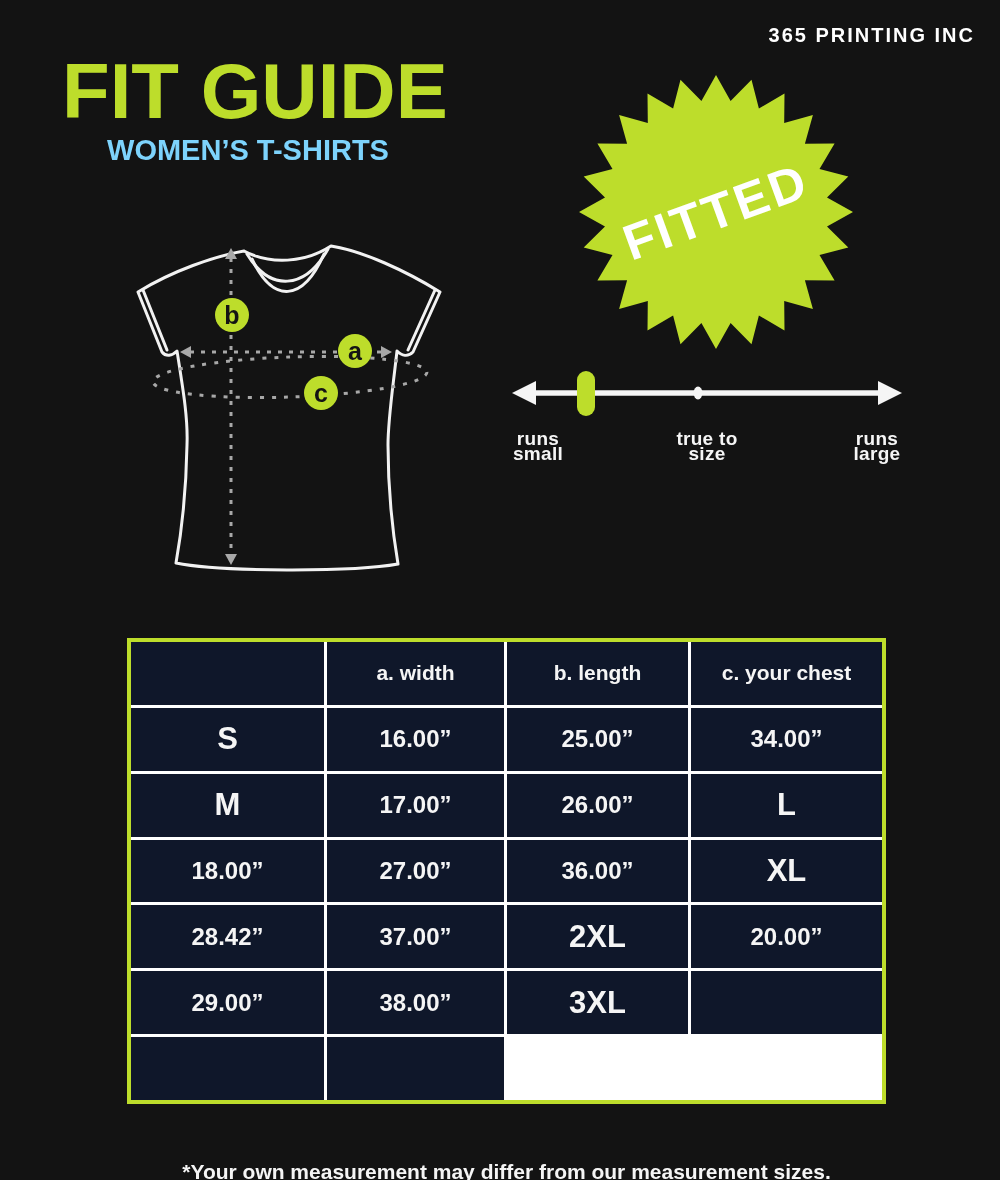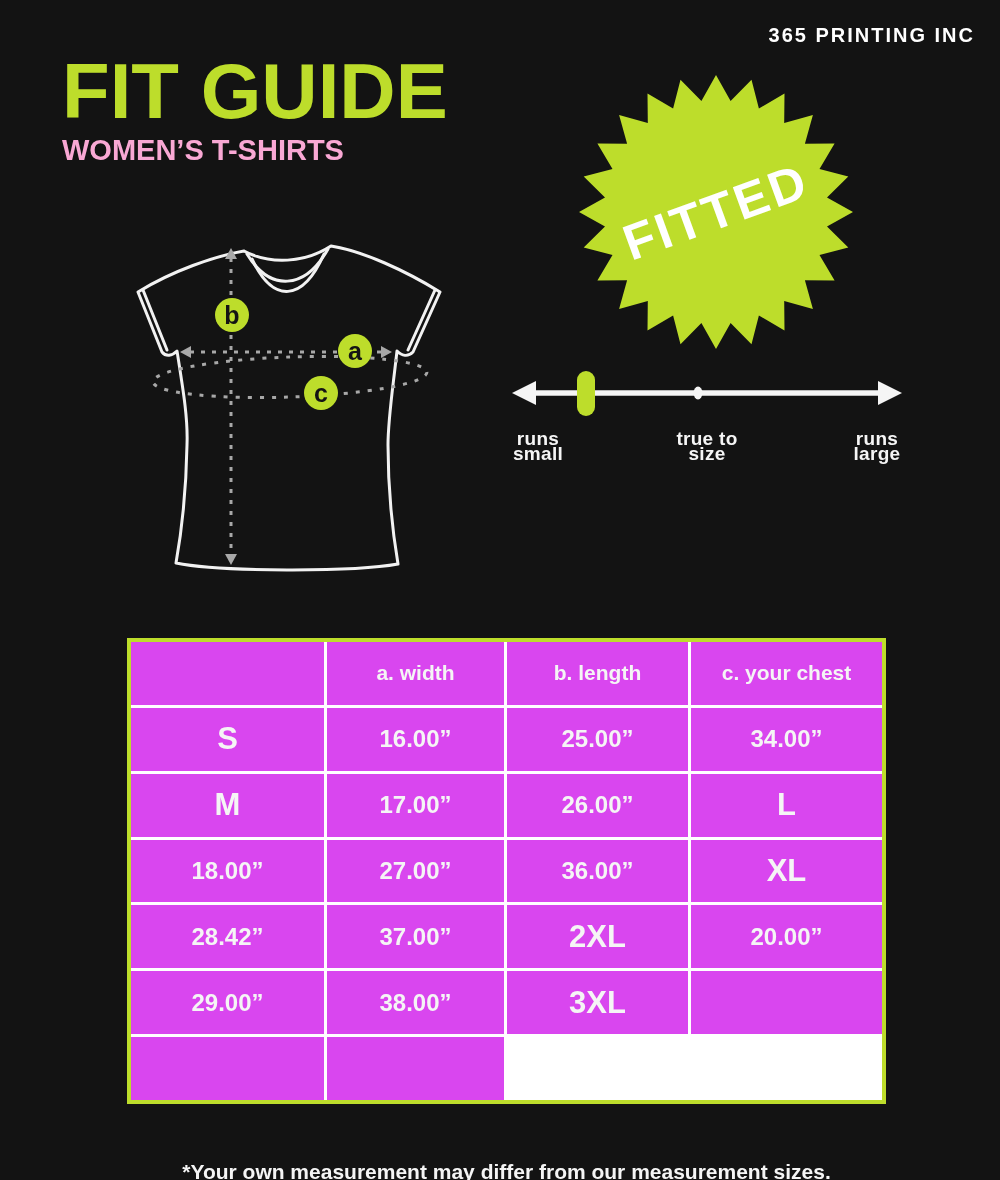--- a/index.html
+++ b/index.html
@@ -11,21 +11,21 @@
   .brand{
     position:absolute;top:24px;right:25px;color:#ffffff;font-size:20px;
     font-weight:700;letter-spacing:2px;white-space:nowrap;
   }
   .title-block{position:absolute;left:62px;top:52px;width:372px;}
   .title{
     color:#bddd2b;font-size:78px;font-weight:800;line-height:1;
     letter-spacing:0px;white-space:nowrap;
   }
   .subtitle{
-    color:#f9a8d4;font-size:29px;font-weight:800;text-align:left;
+    color:#7dd3fc;font-size:29px;font-weight:800;text-align:center;
     margin-top:4px;letter-spacing:0px;white-space:nowrap;
   }
   .tshirt-svg{position:absolute;left:118px;top:233px;}
   .badge{position:absolute;left:576px;top:72px;width:280px;height:280px;}
   .badge svg{position:absolute;left:0;top:0;}
   .badge-label{
     position:absolute;left:0;top:0;width:280px;height:280px;display:flex;
     align-items:center;justify-content:center;transform:rotate(-20deg);
     color:#ffffff;font-size:50px;font-weight:800;letter-spacing:3px;
   }
@@ -37,21 +37,21 @@
   .scale-label.left{left:493px;}
   .scale-label.center{left:662px;}
   .scale-label.right{left:832px;}
   .size-table{
     position:absolute;left:127px;top:638px;width:759px;height:466px;
     box-sizing:border-box;border:4px solid #bddd2b;background:#ffffff;
     display:grid;grid-template-columns:193px 177px 181px 191px;
     grid-template-rows:repeat(7,1fr);gap:3px;
   }
   .cell{
-    background:#d946ef;display:flex;align-items:center;justify-content:center;
+    background:#0f172a;display:flex;align-items:center;justify-content:center;
     color:#f5f5f5;
   }
   .cell.head{font-size:21px;font-weight:800;}
   .cell.size{font-size:31px;font-weight:800;}
   .cell.val{font-size:24px;font-weight:800;}
   .footnote{
     position:absolute;left:127px;top:1160px;width:759px;text-align:center;
     color:#f5f5f5;font-size:21px;font-weight:800;
   }
 </style>

